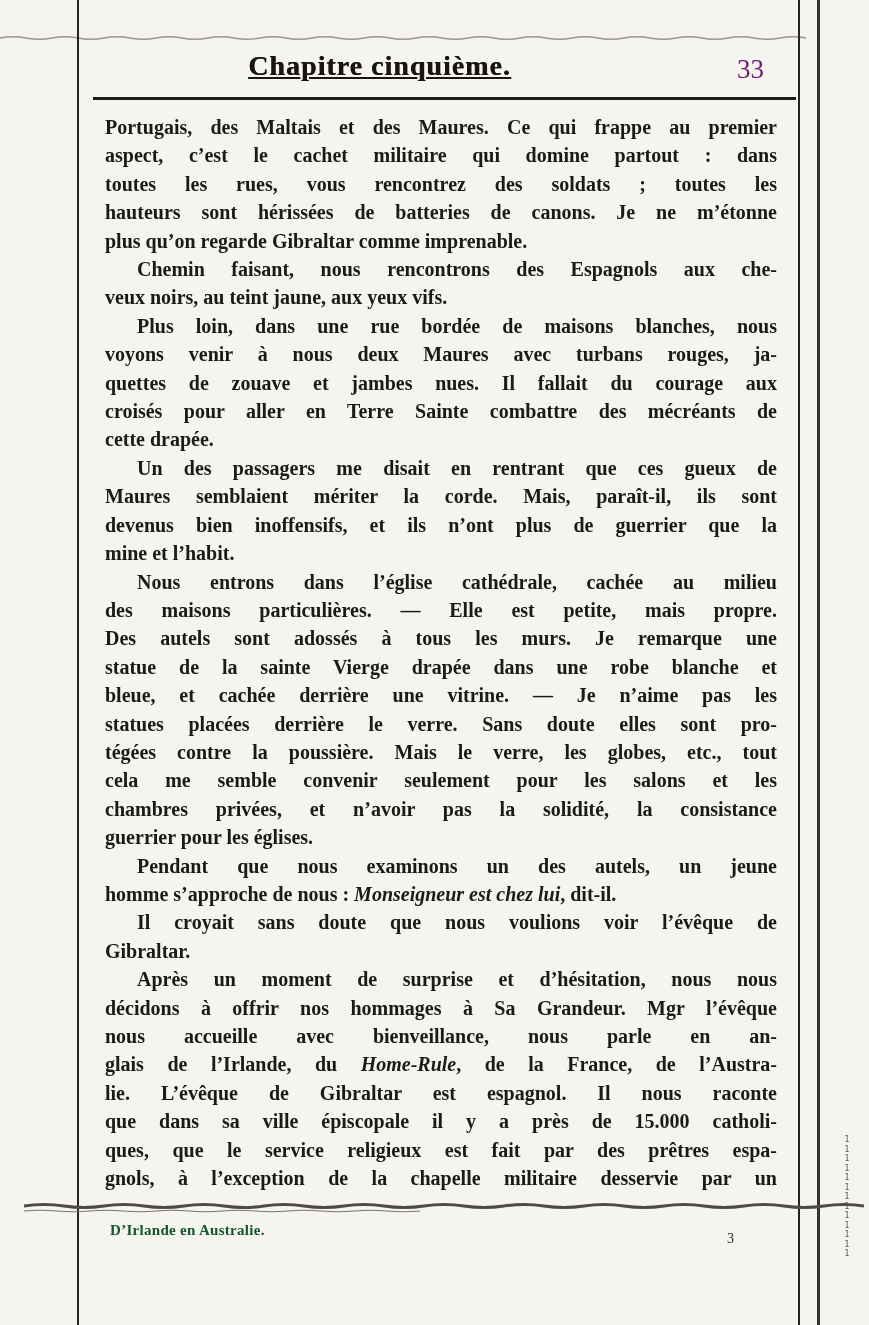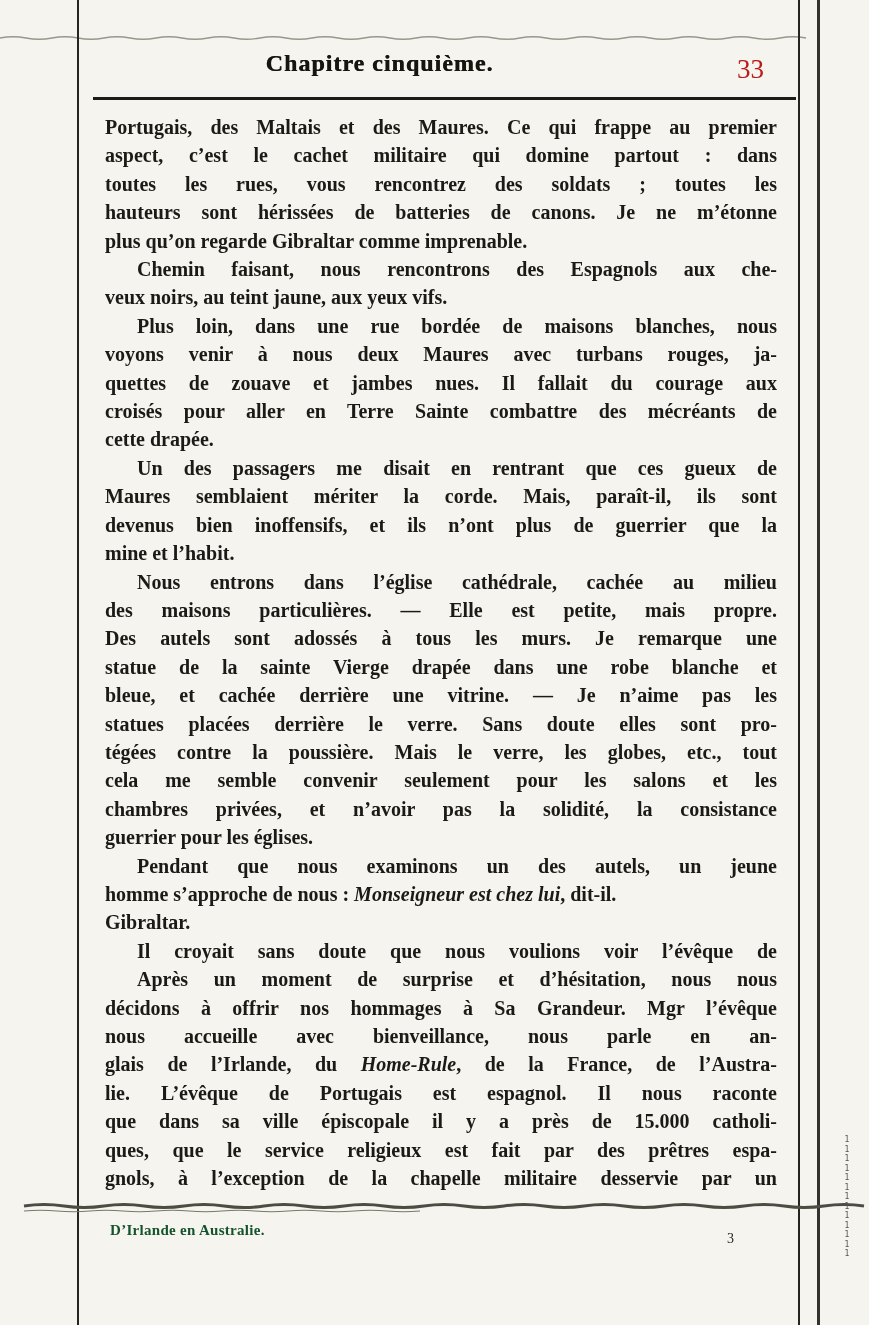--- a/index.html
+++ b/index.html
@@ -17,25 +17,26 @@
   .vline { position: absolute; top: 0; bottom: 0; }
   .vline.left       { left: 77px;  width: 2px; background: #26241f; }
   .vline.right-inner{ left: 798px; width: 2px; background: #26241f; }
   .vline.right-outer{ left: 817px; width: 3px; background: #34322c; }
   svg.scanline { position: absolute; left: 0; pointer-events: none; }
   
   .header { position: absolute; left: 93px; top: 50px; width: 703px; height: 48px; }
   .chapter-title {
     position: absolute; left: 50px; right: 180px; top: 0;
     text-align: center;
-    font-size: 24px; font-weight: 700; letter-spacing: 1px;
+    font-size: 28px; font-weight: 700; letter-spacing: 1px;
     color: #18150f;
     text-shadow: 0.4px 0 0 #18150f;
+    text-decoration: underline;
   }
-  .page-number { position: absolute; right: 32px; top: 4px; font-size: 27px; color: #b91c1c; }
+  .page-number { position: absolute; right: 32px; top: 4px; font-size: 27px; color: #701a75; }
   .header-rule { position: absolute; top: 97px; left: 93px; width: 703px; height: 3px; background: #1d1b17; }
   
   .body-text { position: absolute; left: 105px; top: 113px; width: 672px; font-size: 20px; }
   .line { line-height: 28.4px; text-align: justify; text-align-last: justify; font-weight: bold; }
   .line.para-end { text-align-last: left; }
   .line.indent { text-indent: 32px; }
   .it { font-style: italic; }
   
   .footer-title { position: absolute; left: 110px; top: 1222px; font-size: 15px; font-weight: 700; color: #14532d; letter-spacing: 0.3px; }
   .footer-sig   { position: absolute; left: 727px; top: 1231px; font-size: 14px; color: #2a2822; }
@@ -88,27 +89,27 @@
       <div class="line"><span>Des autels sont adossés à tous les murs. Je remarque une</span></div>
       <div class="line"><span>statue de la sainte Vierge drapée dans une robe blanche et</span></div>
       <div class="line"><span>bleue, et cachée derrière une vitrine. — Je n’aime pas les</span></div>
       <div class="line"><span>statues placées derrière le verre. Sans doute elles sont pro-</span></div>
       <div class="line"><span>tégées contre la poussière. Mais le verre, les globes, etc., tout</span></div>
       <div class="line"><span>cela me semble convenir seulement pour les salons et les</span></div>
       <div class="line"><span>chambres privées, et n’avoir pas la solidité, la consistance</span></div>
       <div class="line para-end"><span>guerrier pour les églises.</span></div>
       <div class="line indent"><span>Pendant que nous examinons un des autels, un jeune</span></div>
       <div class="line para-end"><span>homme s’approche de nous : </span><span class="it">Monseigneur est chez lui</span><span>, dit-il.</span></div>
+      <div class="line indent"><span>Il croyait sans doute que nous voulions voir l’évêque de</span></div>
       <div class="line para-end"><span>Gibraltar.</span></div>
-      <div class="line indent"><span>Il croyait sans doute que nous voulions voir l’évêque de</span></div>
       <div class="line indent"><span>Après un moment de surprise et d’hésitation, nous nous</span></div>
       <div class="line"><span>décidons à offrir nos hommages à Sa Grandeur. Mgr l’évêque</span></div>
       <div class="line"><span>nous accueille avec bienveillance, nous parle en an-</span></div>
       <div class="line"><span>glais de l’Irlande, du </span><span class="it">Home-Rule</span><span>, de la France, de l’Austra-</span></div>
-      <div class="line"><span>lie. L’évêque de Portugais est espagnol. Il nous raconte</span></div>
+      <div class="line"><span>lie. L’évêque de Gibraltar est espagnol. Il nous raconte</span></div>
       <div class="line"><span>que dans sa ville épiscopale il y a près de 15.000 catholi-</span></div>
       <div class="line"><span>ques, que le service religieux est fait par des prêtres espa-</span></div>
       <div class="line"><span>gnols, à l’exception de la chapelle militaire desservie par un</span></div>
     </div>
 
   <svg class="scanline" style="top:1194px;" width="869" height="26">
     <path fill="none" stroke="#4e4b43" stroke-width="3" d="M 24 12 Q 44 9, 64 12 Q 84 15, 104 12 Q 124 9, 144 12 Q 164 15, 184 12 Q 204 9, 224 12 Q 244 15, 264 12 Q 284 9, 304 12 Q 324 15, 344 12 Q 364 9, 384 12 Q 404 15, 424 12 Q 444 9, 464 12 Q 484 15, 504 12 Q 524 9, 544 12 Q 564 15, 584 12 Q 604 9, 624 12 Q 644 15, 664 12 Q 684 9, 704 12 Q 724 15, 744 12 Q 764 9, 784 12 Q 804 15, 824 12 Q 844 9, 864 12"></path>
     <path fill="none" stroke="#7a766c" stroke-width="1.2" d="M 24 17 Q 40.5 15.5, 57 17 Q 73.5 18.5, 90 17 Q 106.5 15.5, 123 17 Q 139.5 18.5, 156 17 Q 172.5 15.5, 189 17 Q 205.5 18.5, 222 17 Q 238.5 15.5, 255 17 Q 271.5 18.5, 288 17 Q 304.5 15.5, 321 17 Q 337.5 18.5, 354 17 Q 370.5 15.5, 387 17 Q 403.5 18.5, 420 17"></path>
   </svg>
 

